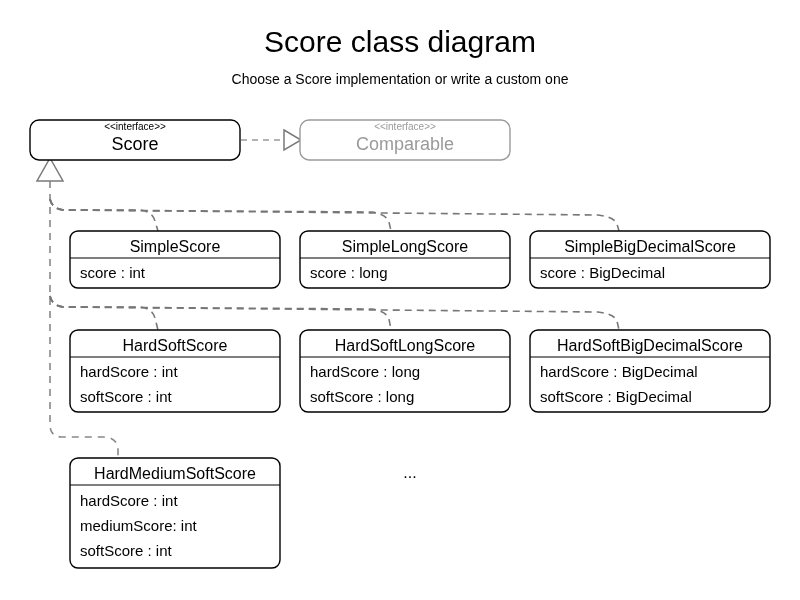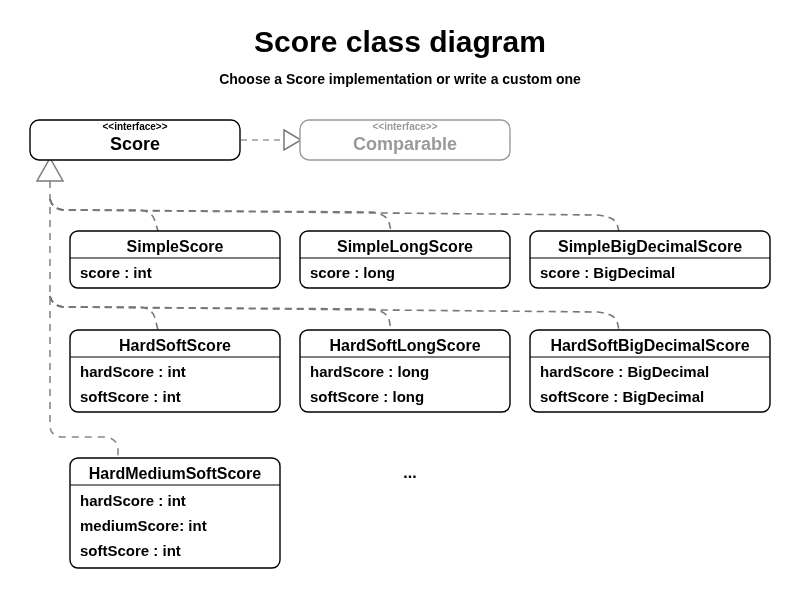--- a/index.html
+++ b/index.html
@@ -12,21 +12,20 @@
     width: 800px;
     height: 600px;
     overflow: hidden;
     font-family: "Liberation Sans", sans-serif;
     color: #000000;
   }
   #diagram-root {
     position: relative;
     width: 800px;
     height: 600px;
-    font-weight: bold;
   }
   svg#diagram-canvas {
     position: absolute;
     top: 0;
     left: 0;
     width: 800px;
     height: 600px;
     display: block;
   }
   text {

